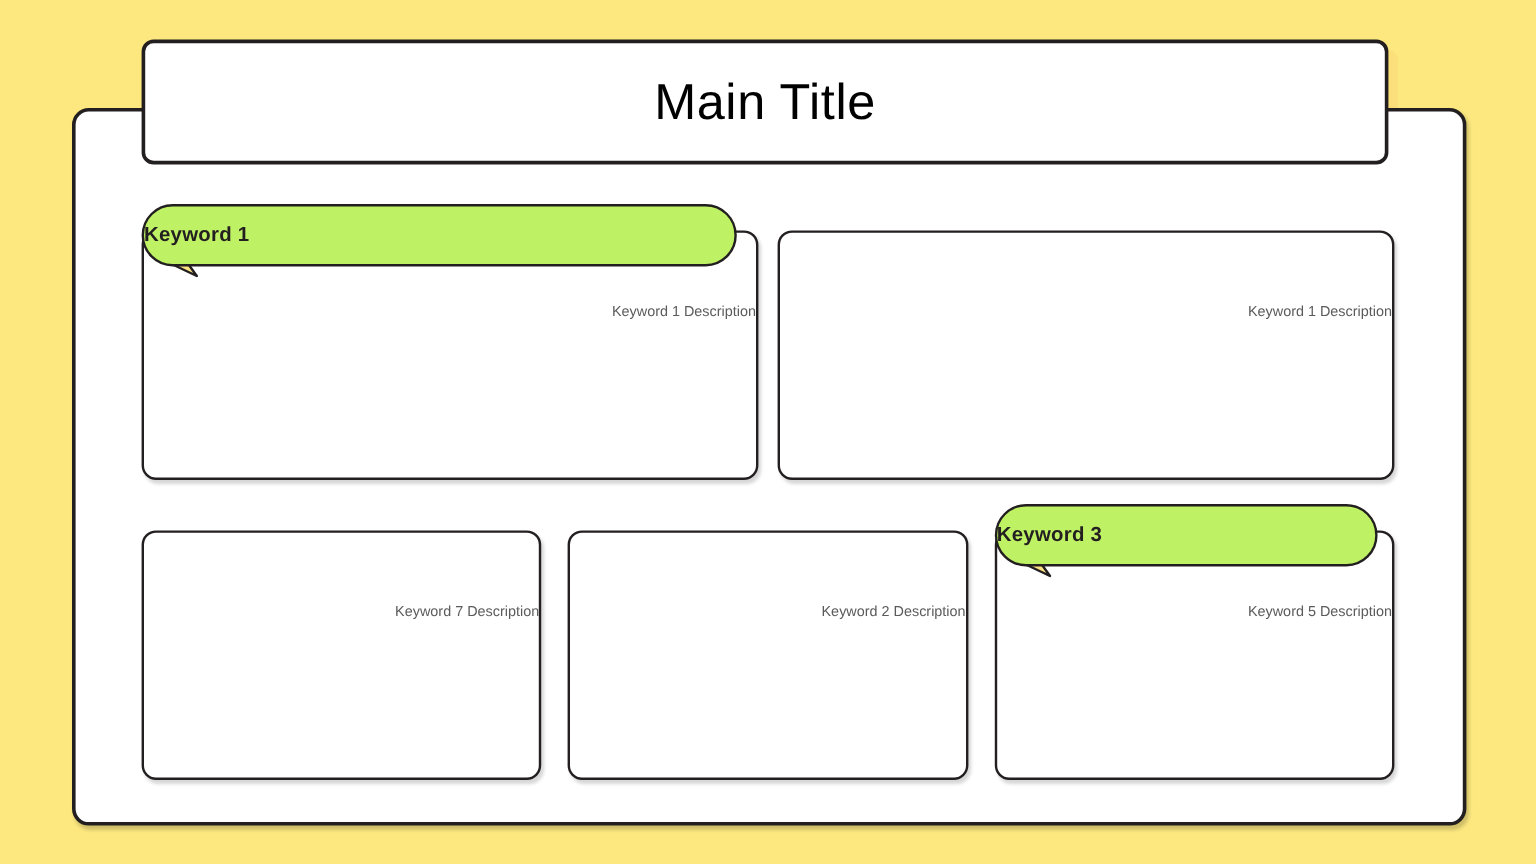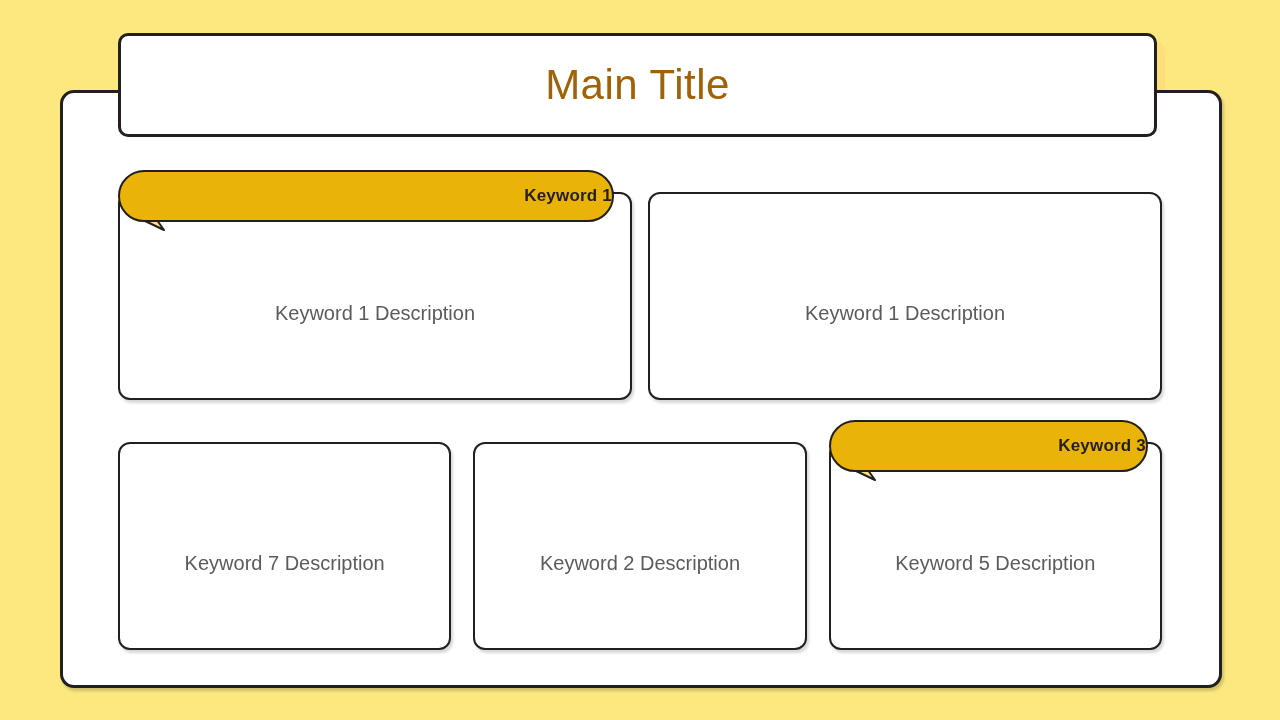--- a/index.html
+++ b/index.html
@@ -49,21 +49,21 @@
     border: 3px solid #231f20;
     border-radius: 10px;
     box-sizing: border-box;
     display: flex;
     align-items: center;
     justify-content: center;
   }
   #title-text {
     font-size: 42px;
     font-weight: 400;
-    color: #a16207;
+    color: #000000;
     letter-spacing: 0.5px;
     line-height: 1;
   }
 
   
   #content {
     position: absolute;
     left: 118px;
     top: 170px;
     width: 1044px;
@@ -99,49 +99,48 @@
     border: 2px solid #231f20;
     border-radius: 12px;
     box-sizing: border-box;
     box-shadow: 2px 3px 3px rgba(0,0,0,0.16);
   }
   .card-desc {
     position: absolute;
     left: 0;
     right: 0;
     top: 58px;
-    text-align: center;
-    font-size: 20px;
+    text-align: right;
+    font-size: 12px;
     color: #5b5b5b;
     line-height: 1.3;
-    margin-top: 48px;
   }
 
   
   .bubble {
     position: absolute;
     left: 0;
     top: 0;
     right: 18px;
     height: 52px;
     z-index: 3;
   }
   .bubble-rect {
     position: absolute;
     left: 0;
     top: 0;
     width: 100%;
     height: 52px;
-    background: #eab308;
+    background: #bef264;
     border: 2px solid #231f20;
     border-radius: 26px;
     box-sizing: border-box;
     display: flex;
     align-items: center;
-    justify-content: flex-end;
+    justify-content: flex-start;
   }
   .bubble-label {
     font-size: 17px;
     font-weight: 700;
     color: #231f20;
     letter-spacing: 0.2px;
   }
   
   .bubble-tail {
     position: absolute;

